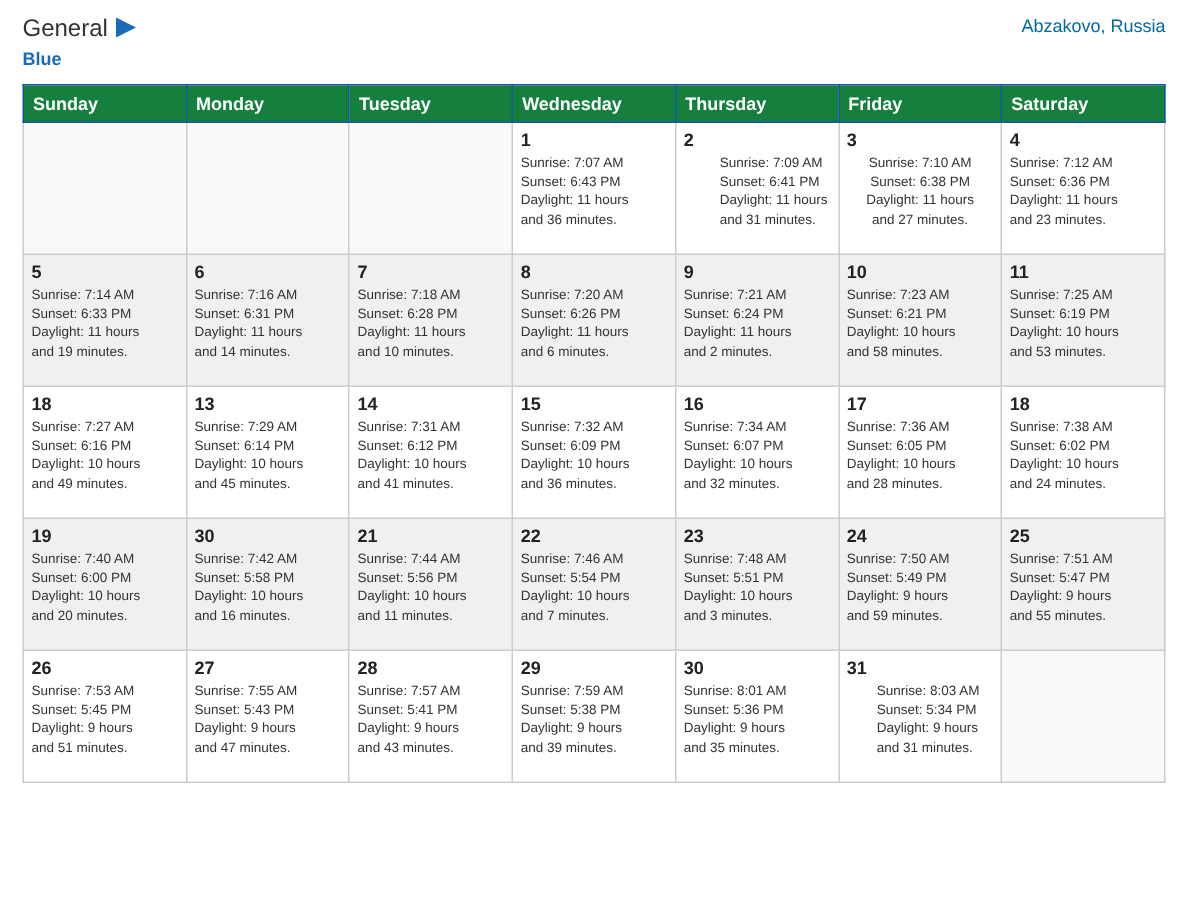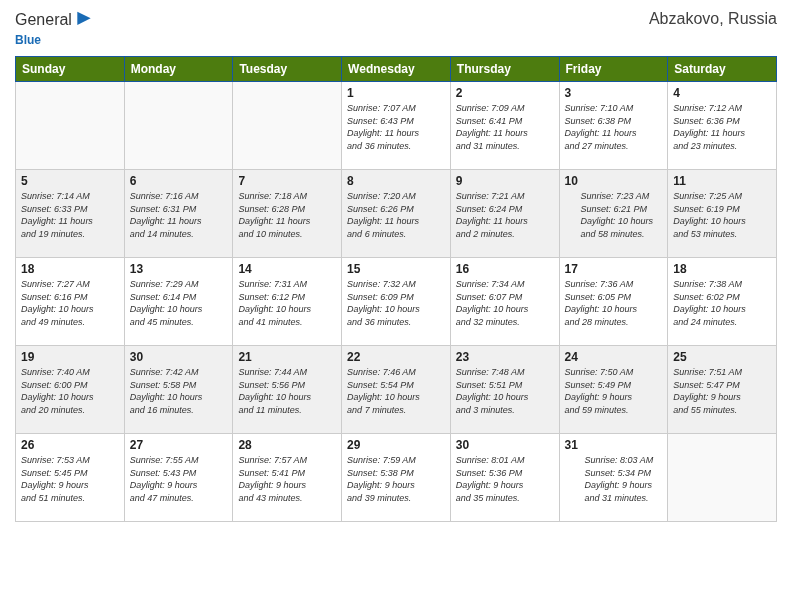--- a/index.html
+++ b/index.html
@@ -36,32 +36,32 @@
     }
     .title-block {
       text-align: right;
     }
     .month-title {
       font-size: 28px;
       font-weight: bold;
       color: #222;
     }
     .location {
-      font-size: 16px;
-      color: #404040;
+      font-size: 12px;
+      color: #0369a1;
     }
     .calendar {
       flex: 1;
       border: 1px solid #ccc;
       border-collapse: collapse;
       width: 100%;
       table-layout: fixed;
     }
     .calendar th {
-      background-color: #4d7c0f;
+      background-color: #15803d;
       color: white;
       text-align: left;
       padding: 5px 6px;
       font-size: 12px;
       border: 1px solid #1557a0;
       margin-left: 23px;
     }
     .calendar td {
       vertical-align: top;
       border: 1px solid #ccc;
@@ -76,21 +76,20 @@
     .day-num {
       font-size: 12px;
       font-weight: bold;
       display: block;
       margin-bottom: 2px;
     }
     .day-info {
       font-size: 9px;
       line-height: 1.4;
       color: #333;
-      font-style: italic;
     }
     .row-shaded td {
       background-color: #f0f0f0;
     }
     .row-white td {
       background-color: #fff;
     }
   </style>
 </head>
 <body>
@@ -132,28 +131,28 @@
           <td class="empty"></td>
           <td>
             <span class="day-num">1</span>
             <div class="day-info" style="white-space: pre-line;">Sunrise: 7:07 AM
 Sunset: 6:43 PM
 Daylight: 11 hours
 and 36 minutes.</div>
           </td>
           <td>
             <span class="day-num">2</span>
-            <div class="day-info" style="white-space: pre-line;">Sunrise: 7:09 AM
+            <div class="day-info" style="white-space: pre-line; margin-left: 24px;">Sunrise: 7:09 AM
 Sunset: 6:41 PM
 Daylight: 11 hours
 and 31 minutes.</div>
           </td>
           <td>
             <span class="day-num">3</span>
-            <div class="day-info" style="white-space: pre-line;">Sunrise: 7:10 AM
+            <div class="day-info" style="white-space: pre-line; text-align: center;">Sunrise: 7:10 AM
 Sunset: 6:38 PM
 Daylight: 11 hours
 and 27 minutes.</div>
           </td>
           <td>
             <span class="day-num">4</span>
             <div class="day-info" style="white-space: pre-line;">Sunrise: 7:12 AM
 Sunset: 6:36 PM
 Daylight: 11 hours
 and 23 minutes.</div>
@@ -190,21 +189,21 @@
           </td>
           <td>
             <span class="day-num">9</span>
             <div class="day-info" style="white-space: pre-line;">Sunrise: 7:21 AM
 Sunset: 6:24 PM
 Daylight: 11 hours
 and 2 minutes.</div>
           </td>
           <td>
             <span class="day-num">10</span>
-            <div class="day-info" style="white-space: pre-line; margin-left: 16px;">Sunrise: 7:23 AM
+            <div class="day-info" style="white-space: pre-line;">Sunrise: 7:23 AM
 Sunset: 6:21 PM
 Daylight: 10 hours
 and 58 minutes.</div>
           </td>
           <td>
             <span class="day-num">11</span>
             <div class="day-info" style="white-space: pre-line;">Sunrise: 7:25 AM
 Sunset: 6:19 PM
 Daylight: 10 hours
 and 53 minutes.</div>

